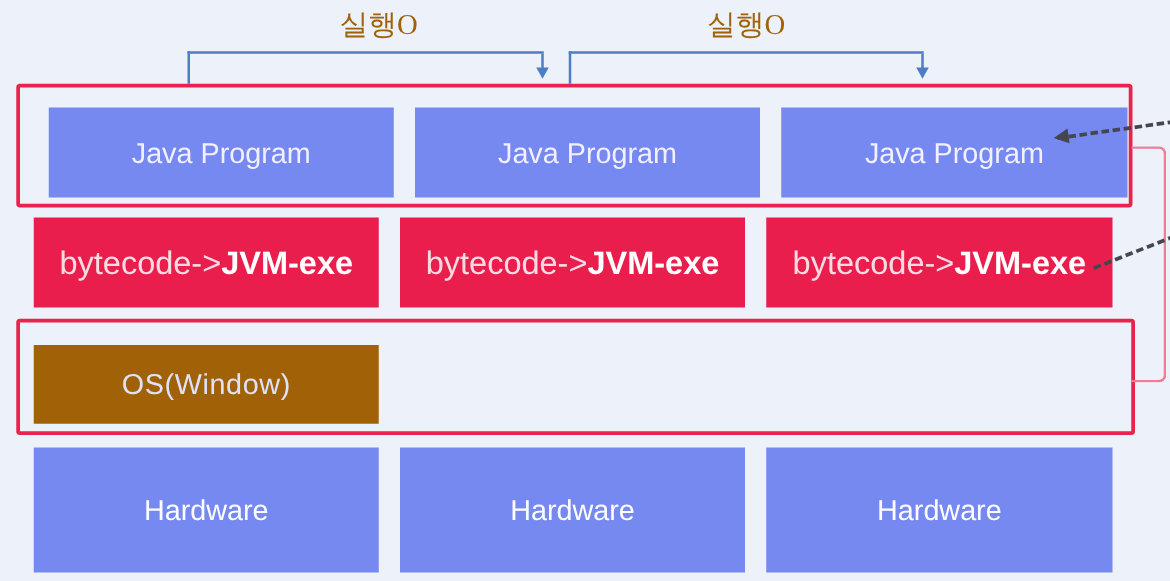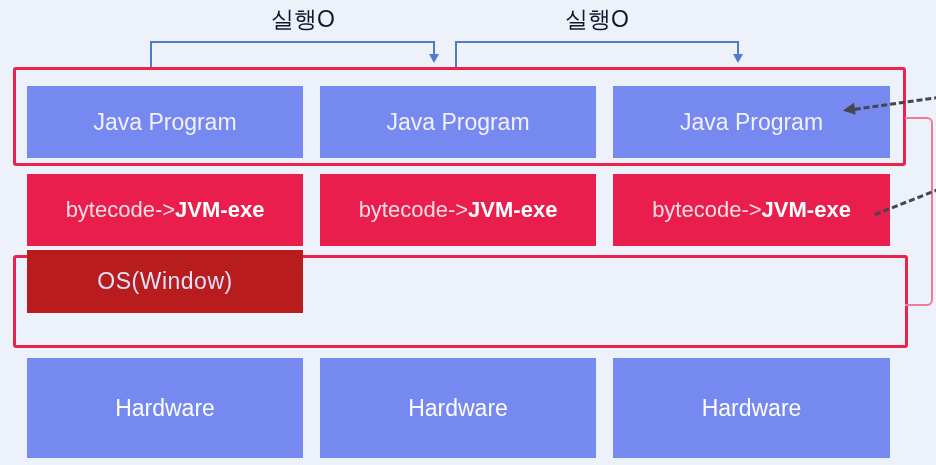--- a/index.html
+++ b/index.html
@@ -10,23 +10,24 @@
   #canvas{
     position:relative;
     width:936px;height:465px;
     background:#edf1fa;
     overflow:hidden;
   }
 
   
   .exec-label{
     position:absolute;top:4px;
-    font-size:23px;color:#0f172a;
+    font-size:23px;color:#a16207;
     transform:translateX(-50%);
     white-space:nowrap;
+    font-family:Liberation Serif, serif;
   }
   #exec-label-1{left:303px;}
   #exec-label-2{left:597px;}
 
   .bracket{
     position:absolute;top:41px;height:24px;
     border-top:2px solid #4e7dc6;
     border-left:2px solid #4e7dc6;
   }
   #bracket-1{left:150px;width:283px;}
@@ -66,25 +67,25 @@
   
   .box{
     position:absolute;
     width:276px;
     display:flex;align-items:center;justify-content:center;
     font-size:23px;
     box-sizing:border-box;
     white-space:nowrap;
   }
   .c1{left:27px;} .c2{left:320px;} .c3{left:613px;width:277px;}
-  .row-java{top:86px;height:72px;background:#7689f0;color:#f2f0fd;}
-  .row-jvm{top:174px;height:72px;background:#e91e4c;font-size:22px;}
+  .row-java{top:86px;height:72px;background:#7689f0;color:#f2f0fd;margin-left:12px;}
+  .row-jvm{top:174px;height:72px;background:#e91e4c;font-size:26px;}
   .row-jvm .jvm-normal{color:#f6dbe3;}
   .row-jvm .jvm-bold{color:#ffffff;font-weight:bold;}
-  .row-os{top:250px;height:63px;background:#b91c1c;color:#dde2fa;letter-spacing:.5px;}
+  .row-os{top:276px;height:63px;background:#a16207;color:#dde2fa;letter-spacing:.5px;}
   .row-hw{top:358px;height:100px;background:#7689f0;color:#fdfdff;}
 
   
   .dashline{
     position:absolute;
     border-top:3px dashed #44474d;
   }
   #dash-arrow-java{
     left:846px;top:109px;width:95px;
     transform:rotate(-8deg);

